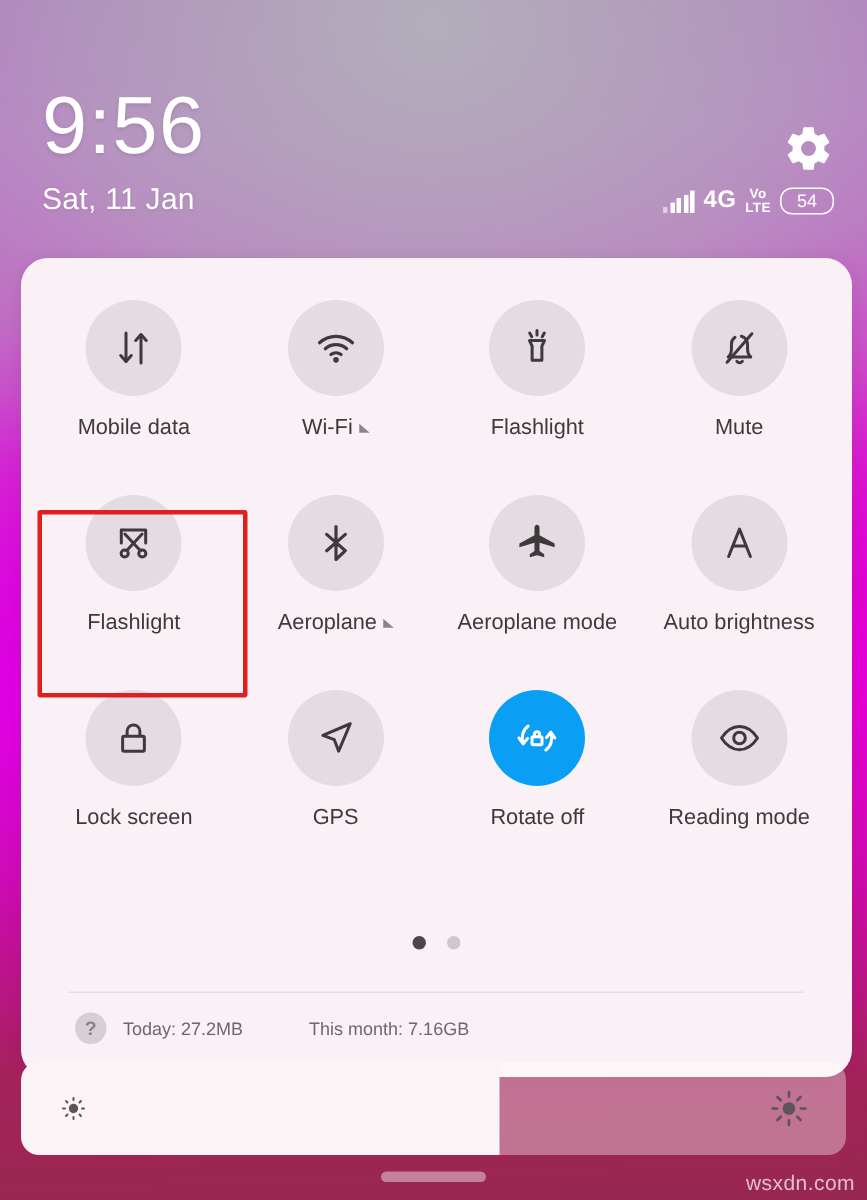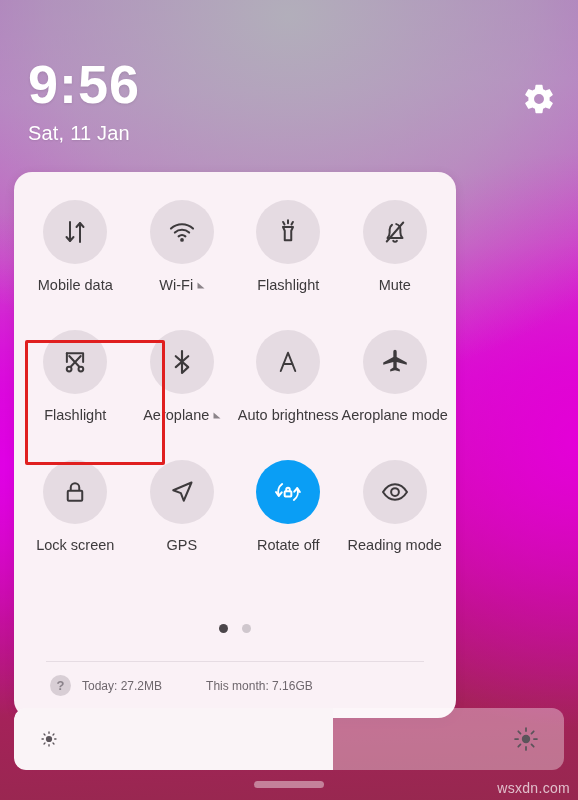--- a/index.html
+++ b/index.html
@@ -15,21 +15,21 @@
       radial-gradient(ellipse 150% 90% at 50% 2%, rgba(178,178,186,0.95) 0%, rgba(178,178,186,0.55) 28%, rgba(178,178,186,0) 52%),
       radial-gradient(ellipse 70% 45% at 2% 58%, #e000e6 0%, rgba(224,0,230,0.35) 45%, rgba(224,0,230,0) 70%),
       radial-gradient(ellipse 70% 50% at 100% 55%, #e400d8 0%, rgba(228,0,216,0.35) 48%, rgba(228,0,216,0) 72%),
       linear-gradient(178deg, #b06bc0 0%, #bb6ec8 12%, #c852c6 32%, #d019c9 48%, #c9129f 62%, #b31873 76%, #a42259 88%, #97284f 100%);
     overflow: hidden;
   }
 
   
   .clock-block { position: absolute; left: 28px; top: 56px; }
   .clock {
-    font-size: 54px; font-weight: 700; color: #ffffff;
+    font-size: 54px; font-weight: 400; color: #ffffff;
     letter-spacing: 1px; line-height: 1.05;
     text-shadow: 0 1px 3px rgba(0,0,0,0.10);
   }
   .date {
     font-size: 20px; color: #ffffff; margin-top: 9px;
     letter-spacing: 0.2px;
     text-shadow: 0 1px 2px rgba(0,0,0,0.10);
   }
   .gear-btn { position: absolute; right: 22px; top: 82px; width: 34px; height: 34px; }
   .status-right {
@@ -48,21 +48,21 @@
   .volte span { font-size: 9px; font-weight: bold; color: #fff; letter-spacing: .3px; }
   .battery {
     border: 1.6px solid #ffffff; border-radius: 8px;
     padding: 1px 8px; font-size: 12px; color: #fff; font-weight: 500;
     min-width: 36px; text-align: center;
   }
 
   
   .qs-panel {
     position: absolute; left: 14px; top: 172px;
-    width: 442px; height: 546px;
+    width: 554px; height: 546px;
     background: #faf1f6;
     border-radius: 18px;
     box-shadow: 0 2px 10px rgba(90,20,70,0.13);
   }
   .tiles { padding: 24px 8px 0 8px; }
   .tile-row { display: flex; }
   .tile {
     flex: 1 1 0; display: flex; flex-direction: column; align-items: center;
     padding-top: 4px; position: relative;
   }
@@ -156,20 +156,35 @@
     <div class="clock">9:56</div>
     <div class="date">Sat, 11 Jan</div>
   </div>
 
   <div class="gear-btn">
     <svg width="34" height="34" viewBox="0 0 24 24">
       <path fill="#ffffff" d="M19.43 12.98c.04-.32.07-.64.07-.98s-.03-.66-.07-.98l2.11-1.65a.5.5 0 0 0 .12-.64l-2-3.46a.5.5 0 0 0-.61-.22l-2.49 1a7.3 7.3 0 0 0-1.69-.98l-.38-2.65A.5.5 0 0 0 14 2h-4a.5.5 0 0 0-.49.42l-.38 2.65c-.61.25-1.17.58-1.69.98l-2.49-1a.5.5 0 0 0-.61.22l-2 3.46a.5.5 0 0 0 .12.64l2.11 1.65c-.04.32-.07.65-.07.98s.03.66.07.98l-2.11 1.65a.5.5 0 0 0-.12.64l2 3.46c.12.22.39.3.61.22l2.49-1c.52.4 1.08.73 1.69.98l.38 2.65c.04.24.25.42.49.42h4c.24 0 .45-.18.49-.42l.38-2.65c.61-.25 1.17-.58 1.69-.98l2.49 1c.22.08.49 0 .61-.22l2-3.46a.5.5 0 0 0-.12-.64l-2.11-1.65zM12 15.5A3.5 3.5 0 1 1 12 8.5a3.5 3.5 0 0 1 0 7z"></path>
     </svg>
   </div>
 
+  <div class="status-right">
+    <div class="sig-bars">
+      <i></i>
+        <i></i>
+        <i></i>
+        <i></i>
+        <i></i>
+    </div>
+    <div class="net-label">4G</div>
+    <div class="volte">
+      <span>Vo</span>
+      <span>LTE</span>
+    </div>
+    <div class="battery">54</div>
+  </div>
 
   <div class="qs-panel">
 
     <div class="tiles">
 
       <div class="tile-row">
         <div class="tile">
           <div class="tile-circle">
             <svg width="30" height="30" viewBox="0 0 24 24">
               <g stroke="#3d3a3c" stroke-width="1.6" fill="none" stroke-linecap="round" stroke-linejoin="round">
@@ -265,39 +280,39 @@
           </div>
           <div class="tile-label-wrap">
             <div class="tile-label">Aeroplane</div>
             <div class="expand-tri"></div>
           </div>
         </div>
 
         <div class="tile">
           <div class="tile-circle">
             <svg width="30" height="30" viewBox="0 0 24 24">
+              <path fill="#3d3a3c" d="M12 2.2c-.8 0-1.35.75-1.35 1.7v4.0L2.6 12.3v1.9l8.05-2.3v4.4l-2.5 1.75v1.5l3.85-1.05 3.85 1.05v-1.5l-2.5-1.75v-4.4l8.05 2.3v-1.9l-8.05-4.4v-4.0c0-.95-.55-1.7-1.35-1.7z"></path>
+            </svg>
+          </div>
+          <div class="tile-label-wrap">
+            <div class="tile-label">Aeroplane mode</div>
+          </div>
+        </div>
+
+        <div class="tile">
+          <div class="tile-circle">
+            <svg width="30" height="30" viewBox="0 0 24 24">
               <g stroke="#3d3a3c" stroke-width="1.6" fill="none" stroke-linecap="round" stroke-linejoin="round">
                 <path d="M6.2 19.2 L12 4.6 L17.8 19.2"></path>
                 <path d="M8.6 13.6 h6.8"></path>
               </g>
             </svg>
           </div>
           <div class="tile-label-wrap">
             <div class="tile-label">Auto brightness</div>
-          </div>
-        </div>
-
-        <div class="tile">
-          <div class="tile-circle">
-            <svg width="30" height="30" viewBox="0 0 24 24">
-              <path fill="#3d3a3c" d="M12 2.2c-.8 0-1.35.75-1.35 1.7v4.0L2.6 12.3v1.9l8.05-2.3v4.4l-2.5 1.75v1.5l3.85-1.05 3.85 1.05v-1.5l-2.5-1.75v-4.4l8.05 2.3v-1.9l-8.05-4.4v-4.0c0-.95-.55-1.7-1.35-1.7z"></path>
-            </svg>
-          </div>
-          <div class="tile-label-wrap">
-            <div class="tile-label">Aeroplane mode</div>
           </div>
         </div>
       </div>
 
       <div class="tile-row row-3">
         <div class="tile">
           <div class="tile-circle">
             <svg width="30" height="30" viewBox="0 0 24 24">
               <g stroke="#3d3a3c" stroke-width="1.6" fill="none" stroke-linejoin="round">
                 <rect x="6.2" y="11.0" width="11.6" height="8.0" rx="0.8"></rect>

